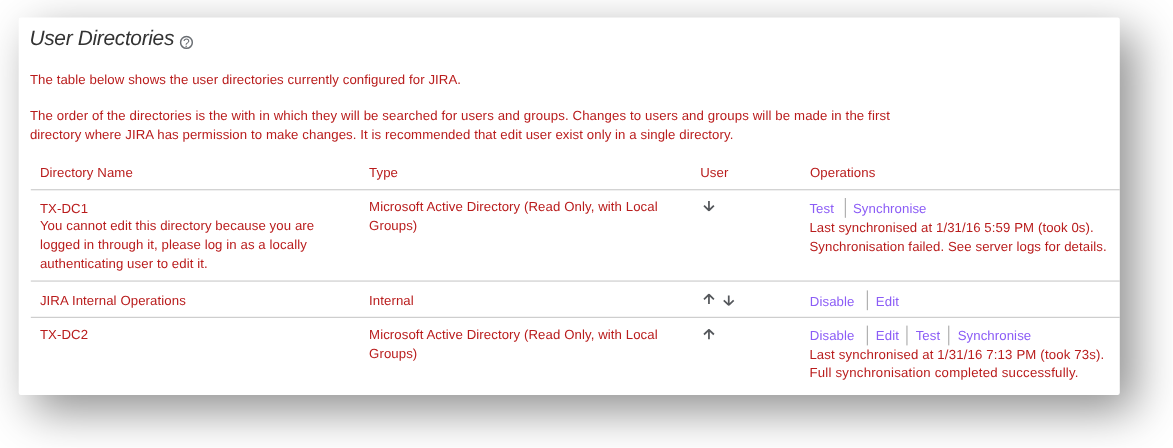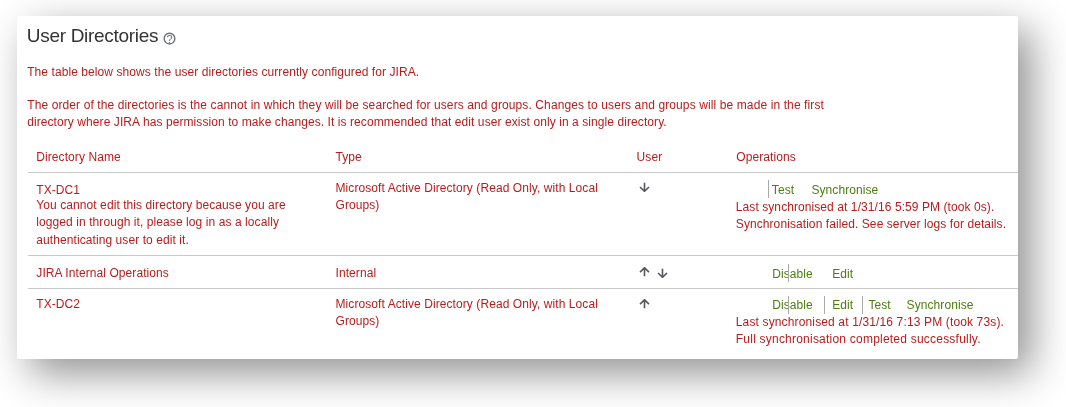--- a/index.html
+++ b/index.html
@@ -3,38 +3,38 @@
 <meta charset="utf-8">
 <style>
 html,body{margin:0;padding:0;background:#ffffff;}
 body{width:1066px;height:407px;position:relative;overflow:hidden;
      font-family:"Liberation Sans",sans-serif;}
 .shot{position:absolute;left:17px;top:16px;width:1001px;height:343px;
       background:#fff;border-radius:2px;
       box-shadow:13px 14px 42px rgba(0,0,0,0.44);}
 .t{position:absolute;font-size:12px;line-height:17px;color:#b91c1c;white-space:nowrap;letter-spacing:0.08px;}
 .b{font-weight:normal;}
-.lnk{color:#4d7c0f;margin-left:36px;}
+.lnk{color:#8b5cf6;}
 .sep{position:absolute;width:1px;background:#a9a9a9;}
 .hr{position:absolute;height:1px;background:#c9c9c9;}
 .arr{position:absolute;}
 h1.title{position:absolute;left:26.8px;top:24.2px;margin:0;font-size:19px;line-height:23px;
-         letter-spacing:-0.3px;font-weight:normal;color:#333;}
+         letter-spacing:-0.3px;font-weight:normal;color:#333;font-style:italic;}
 </style>
 </head>
 <body>
 <div class="shot"></div>
 <h1 class="title">User Directories</h1>
 <svg style="position:absolute;left:163.2px;top:31.6px" width="13" height="13" viewBox="0 0 13 13">
   <circle cx="6.5" cy="6.6" r="5.35" fill="none" stroke="#6a6e73" stroke-width="1.35"></circle>
   <text x="6.5" y="10.5" font-size="11" fill="#6a6e73" text-anchor="middle" font-family="Liberation Sans">?</text>
 </svg>
 
 <div class="t" style="left:27.2px;top:63.8px">The table below shows the user directories currently configured for JIRA.</div>
-<div class="t" style="left:27.2px;top:96.6px;letter-spacing:0.11px">The order of the directories is the cannot in which they will be searched for users and groups. Changes to users and groups will be made in the first</div>
+<div class="t" style="left:27.2px;top:96.6px;letter-spacing:0.11px">The order of the directories is the with in which they will be searched for users and groups. Changes to users and groups will be made in the first</div>
 <div class="t" style="left:27.2px;top:113.8px">directory where JIRA has permission to make changes. It is recommended that edit user exist only in a single directory.</div>
 
 <div class="t b" style="left:36.3px;top:149.3px">Directory Name</div>
 <div class="t b" style="left:335.5px;top:149.3px">Type</div>
 <div class="t b" style="left:636.6px;top:149.3px">User</div>
 <div class="t b" style="left:736.3px;top:149.3px">Operations</div>
 <div class="hr" style="left:28px;top:171.5px;width:990px"></div>
 
 <div class="t" style="left:36.3px;top:182px">TX-DC1</div>
 <div class="t" style="left:36.3px;top:197.1px">You cannot edit this directory because you are</div>

